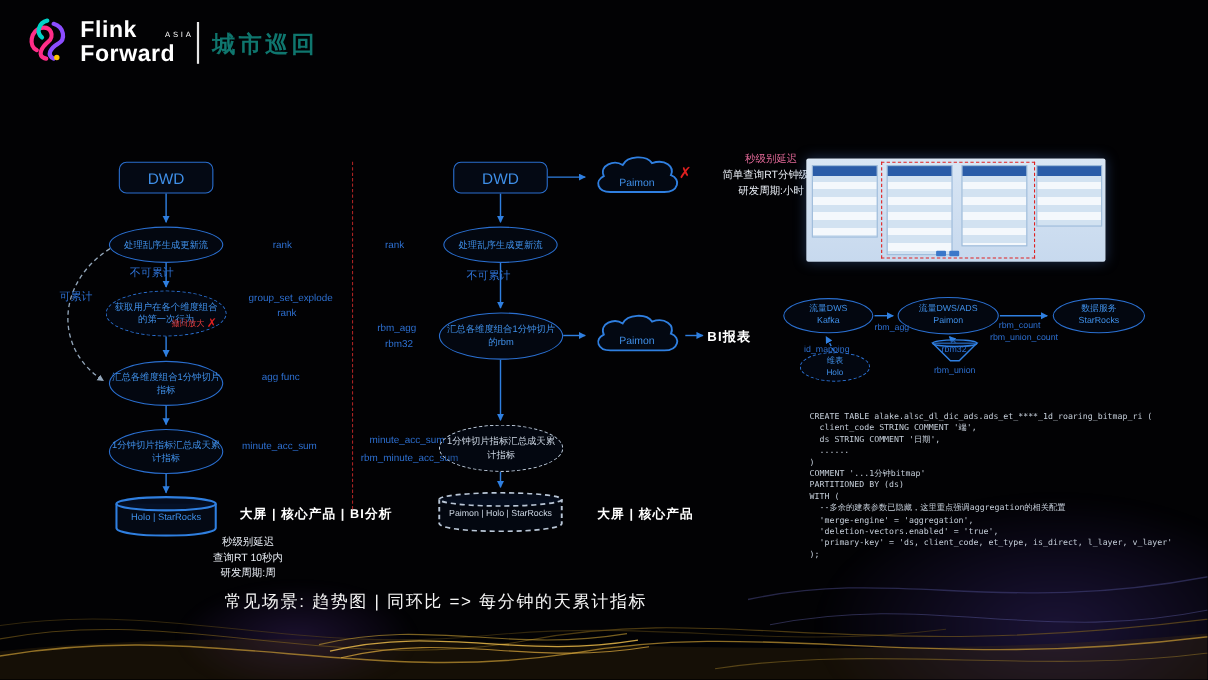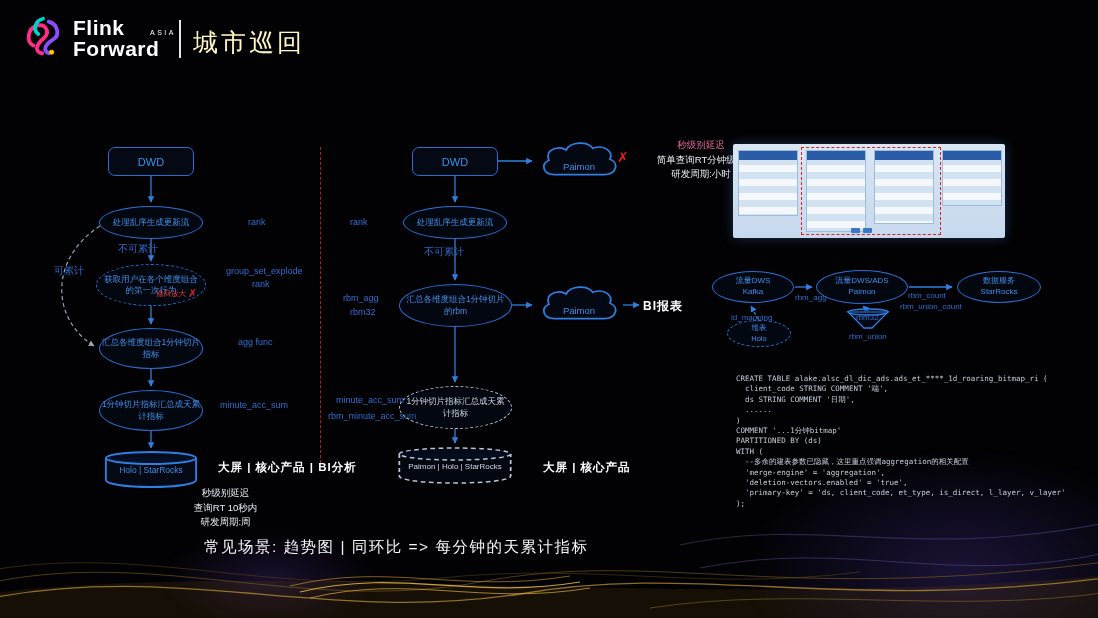--- a/index.html
+++ b/index.html
@@ -4,25 +4,25 @@
 <style>
   html,body{margin:0;padding:0;background:#000;}
   #slide{position:relative;width:1098px;height:618px;background:#020204;overflow:hidden;
          font-family:"Liberation Sans","DejaVu Sans",sans-serif;color:#fff;}
   .abs{position:absolute;}
   .z2{z-index:2;}
   
   .brand{font-weight:bold;color:#fff;font-size:21px;line-height:21px;letter-spacing:.5px;}
   .asia{font-size:7px;letter-spacing:2.5px;color:#fff;}
   .hdr-divider{width:2px;background:rgba(255,255,255,.9);}
-  .subtitle{font-size:25px;color:#fef9c3;letter-spacing:3px;font-weight:400;}
+  .subtitle{font-size:21px;color:#0f766e;letter-spacing:3px;font-weight:700;}
   .title{width:100%;text-align:center;font-size:36px;font-weight:bold;color:#fff;letter-spacing:1px;}
   
   .rect-node{border:1.5px solid #2a6fd0;border-radius:7px;color:#3f8fe8;display:flex;align-items:center;
-             justify-content:center;font-size:11px;background:rgba(8,22,52,.35);box-sizing:border-box;}
+             justify-content:center;font-size:14px;background:rgba(8,22,52,.35);box-sizing:border-box;}
   .ellipse{border:1.5px solid #2a6fd0;border-radius:50%;color:#3f8fe8;display:flex;flex-direction:column;
            align-items:center;justify-content:center;font-size:8.5px;text-align:center;line-height:1.35;
            background:rgba(8,22,52,.25);box-sizing:border-box;}
   .ellipse.dashed{border-style:dashed;}
   .ellipse.light{border-color:#b9c6d6;color:#cdd7e4;}
   .lbl{color:#2d6fd0;font-size:9px;line-height:1.4;white-space:nowrap;}
   .lbl.s10{font-size:10px;}
   .lbl.s8{font-size:8px;}
   .white-note{color:#e9eef5;font-size:9.5px;text-align:center;line-height:1.55;}
   .usage{color:#fff;font-weight:bold;font-size:11.5px;letter-spacing:1px;white-space:nowrap;}

